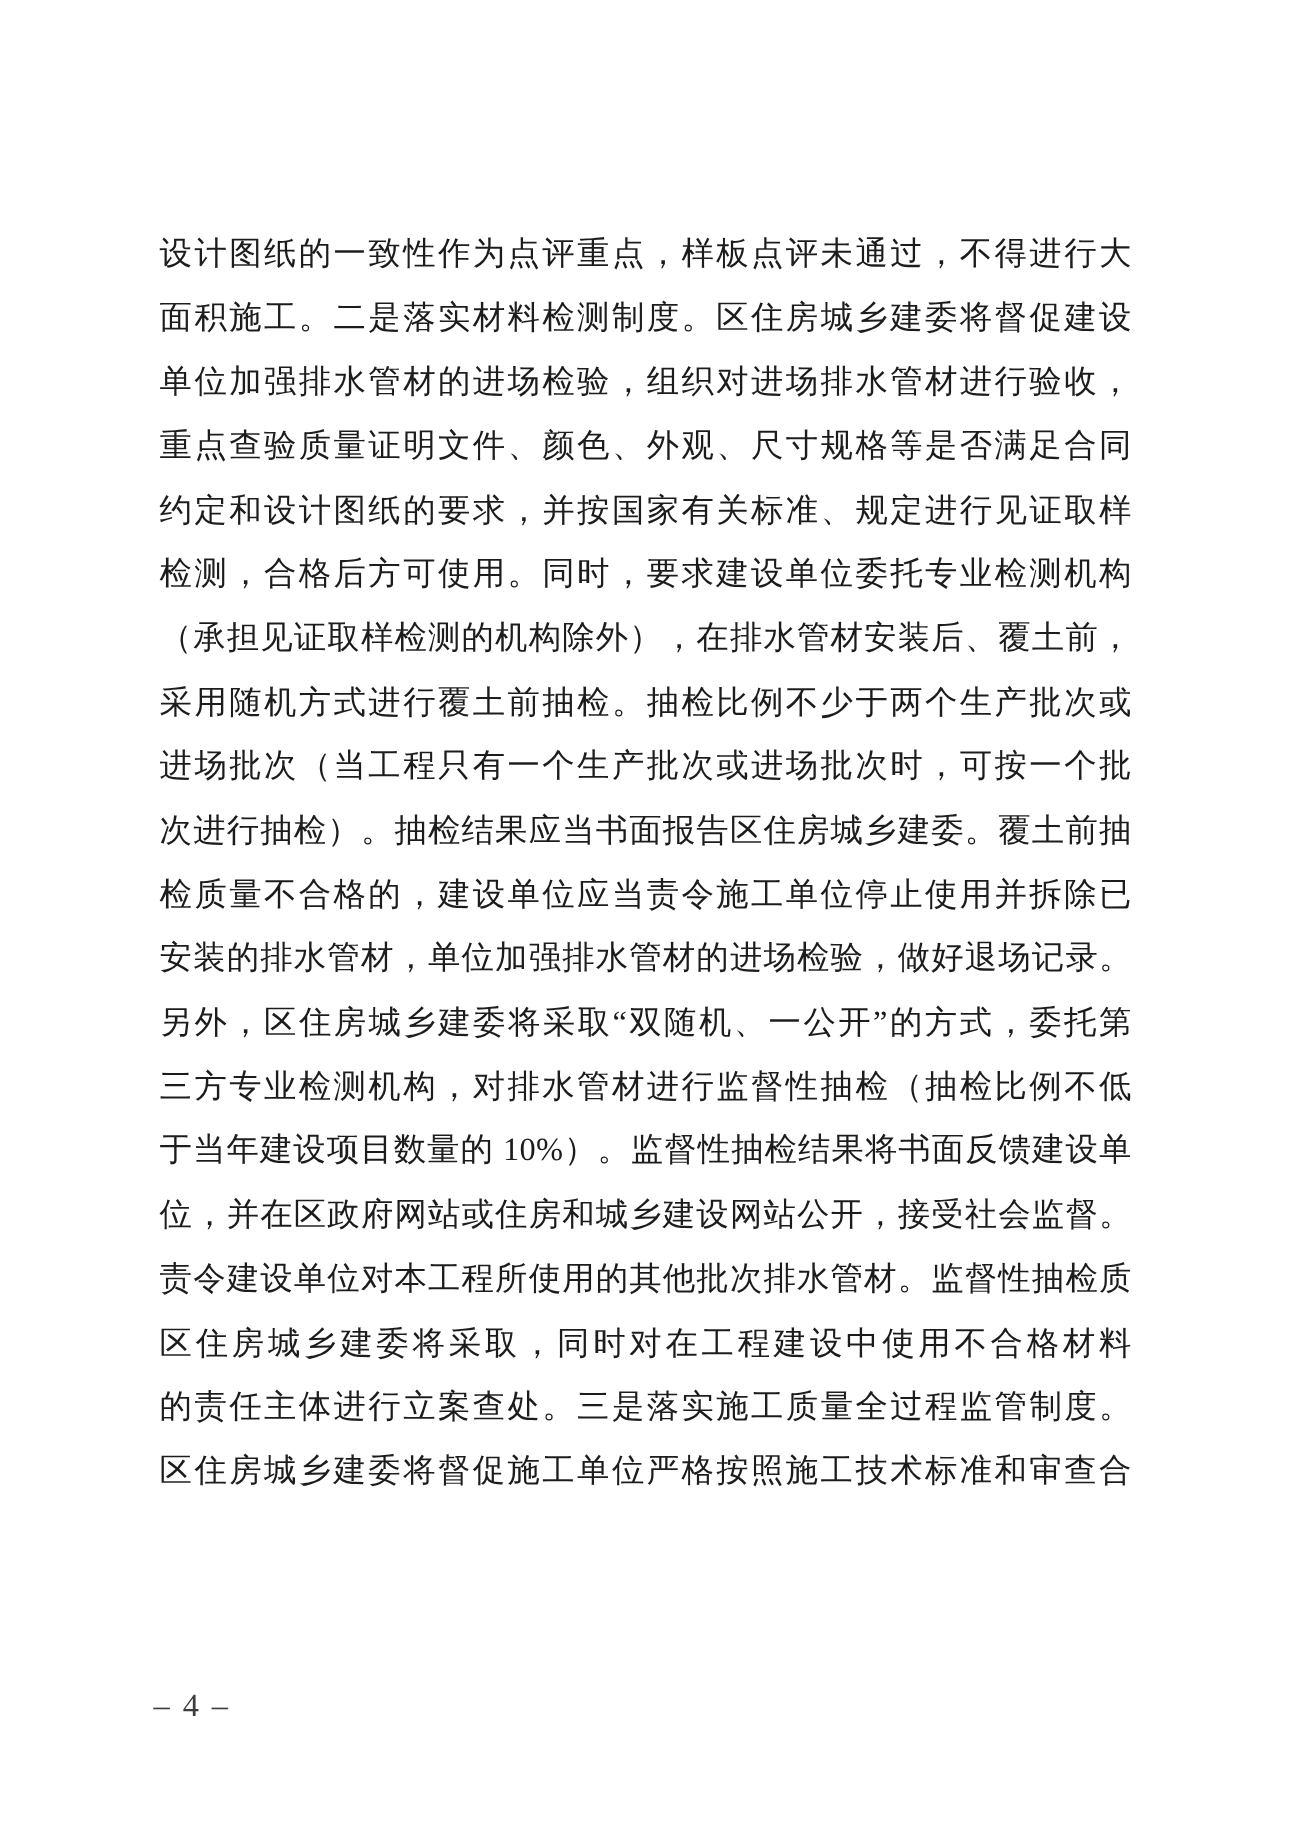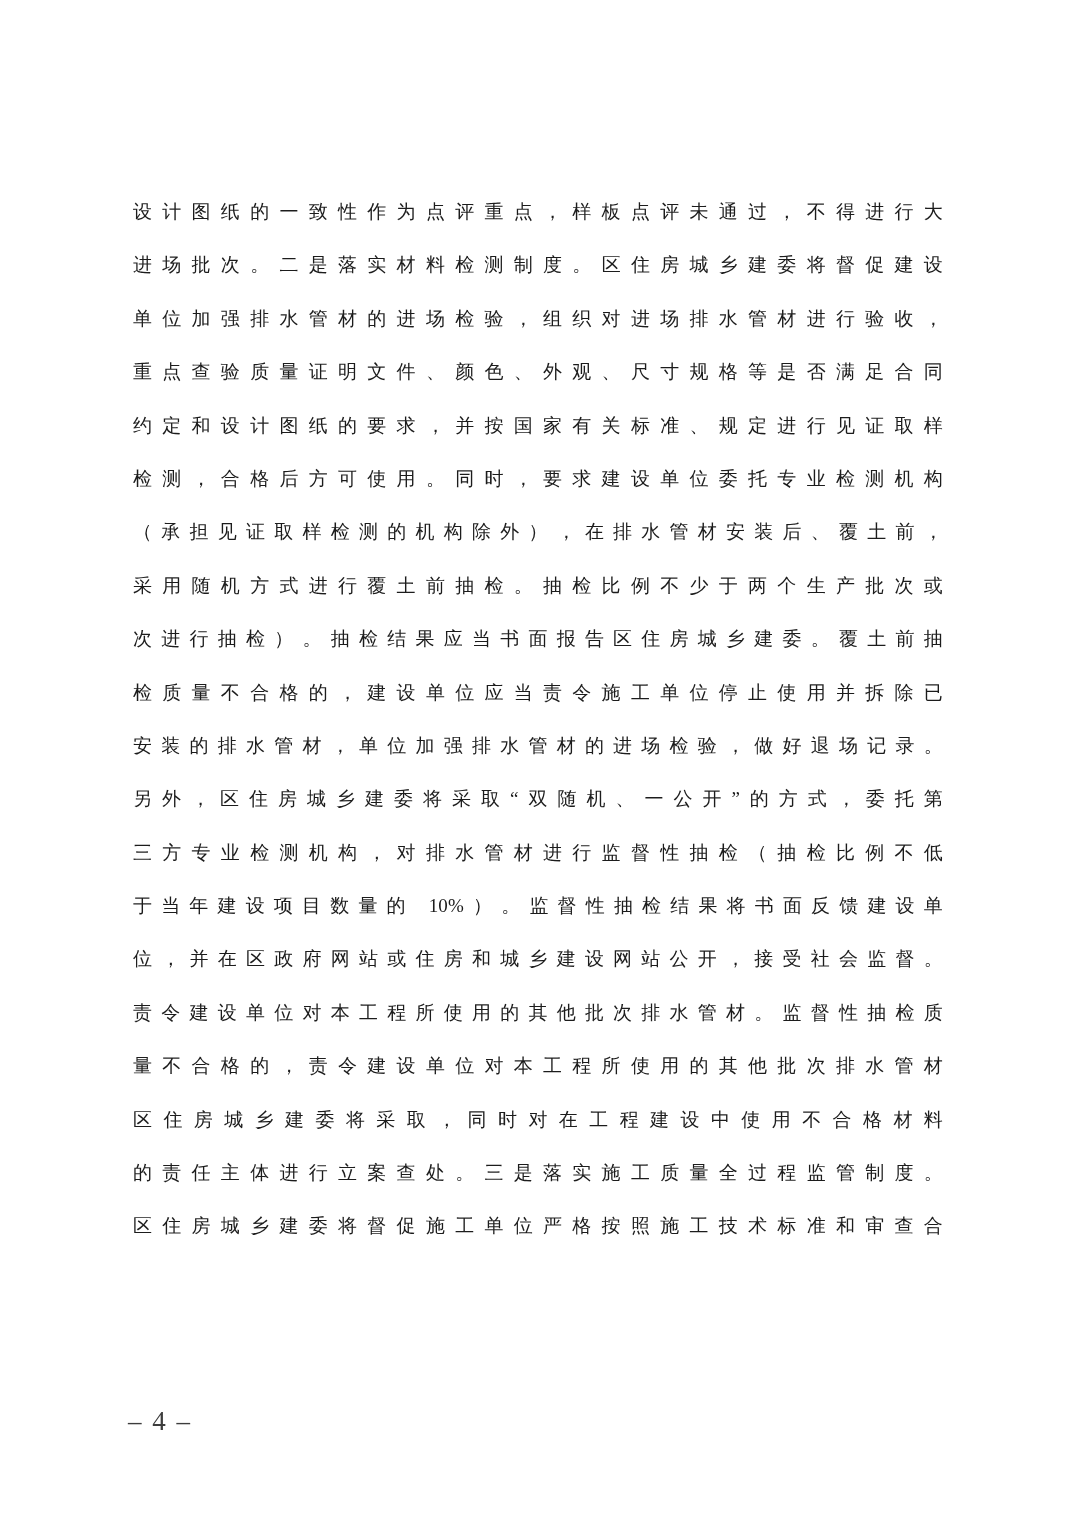--- a/index.html
+++ b/index.html
@@ -18,21 +18,21 @@
   }
   .doc-body {
     position: absolute;
     left: 133px;
     top: 185px;
     width: 810px;
   }
   .doc-line {
     height: 53.4px;
     line-height: 53.4px;
-    font-size: 19px;
+    font-size: 27px;
     color: #1c1c1c;
     text-align: justify;
     text-align-last: justify;
     letter-spacing: 0.2px;
   }
   .seg { font-weight: normal; }
   .seg.bold { font-weight: normal; }
   .page-footer {
     position: absolute;
     left: 128px;
@@ -42,34 +42,34 @@
     color: #3d3d3d;
     letter-spacing: 2px;
   }
 </style>
 </head>
 <body>
 
 <div class="page">
   <div class="doc-body">
       <div class="doc-line"><span class="seg">设计图纸的一致性作为点评重点，样板点评未通过，不得进行大</span></div>
-      <div class="doc-line"><span class="seg">进场批次。</span><span class="seg bold">二是落实材料检测制度。</span><span class="seg">区住房城乡建委将督促建设</span></div>
+      <div class="doc-line"><span class="seg">面积施工。</span><span class="seg bold">二是落实材料检测制度。</span><span class="seg">区住房城乡建委将督促建设</span></div>
       <div class="doc-line"><span class="seg">单位加强排水管材的进场检验，组织对进场排水管材进行验收，</span></div>
       <div class="doc-line"><span class="seg">重点查验质量证明文件、颜色、外观、尺寸规格等是否满足合同</span></div>
       <div class="doc-line"><span class="seg">约定和设计图纸的要求，并按国家有关标准、规定进行见证取样</span></div>
       <div class="doc-line"><span class="seg">检测，合格后方可使用。同时，要求建设单位委托专业检测机构</span></div>
       <div class="doc-line"><span class="seg">（承担见证取样检测的机构除外），在排水管材安装后、覆土前，</span></div>
       <div class="doc-line"><span class="seg">采用随机方式进行覆土前抽检。抽检比例不少于两个生产批次或</span></div>
+      <div class="doc-line"><span class="seg">进场批次（当工程只有一个生产批次或进场批次时，可按一个批</span></div>
       <div class="doc-line"><span class="seg">次进行抽检）。抽检结果应当书面报告区住房城乡建委。覆土前抽</span></div>
       <div class="doc-line"><span class="seg">检质量不合格的，建设单位应当责令施工单位停止使用并拆除已</span></div>
       <div class="doc-line"><span class="seg">安装的排水管材，单位加强排水管材的进场检验，做好退场记录。</span></div>
       <div class="doc-line"><span class="seg">另外，区住房城乡建委将采取“双随机、一公开”的方式，委托第</span></div>
       <div class="doc-line"><span class="seg">三方专业检测机构，对排水管材进行监督性抽检（抽检比例不低</span></div>
       <div class="doc-line"><span class="seg">于当年建设项目数量的 10%）。监督性抽检结果将书面反馈建设单</span></div>
       <div class="doc-line"><span class="seg">位，并在区政府网站或住房和城乡建设网站公开，接受社会监督。</span></div>
       <div class="doc-line"><span class="seg">责令建设单位对本工程所使用的其他批次排水管材。监督性抽检质</span></div>
-      <div class="doc-line"><span class="seg">量不合格的，责令建设单位对本工程所使用的其他批次排水管材</span></div>
       <div class="doc-line"><span class="seg">区住房城乡建委将采取，同时对在工程建设中使用不合格材料</span></div>
       <div class="doc-line"><span class="seg">的责任主体进行立案查处。</span><span class="seg bold">三是落实施工质量全过程监管制度。</span></div>
       <div class="doc-line"><span class="seg">区住房城乡建委将督促施工单位严格按照施工技术标准和审查合</span></div>
     </div>
   <div class="page-footer">– 4 –</div>
 </div>
 
 </body></html>

